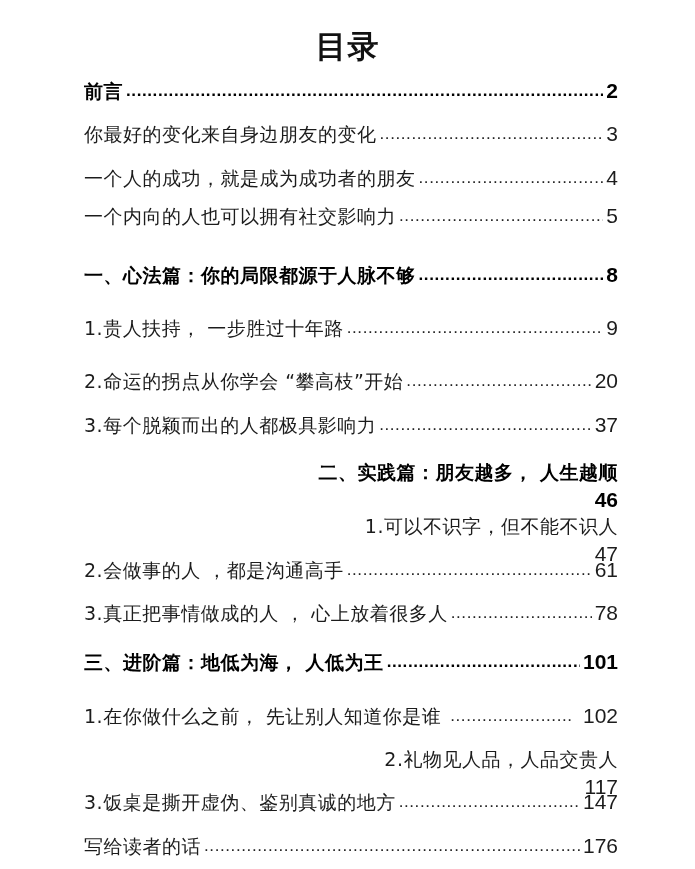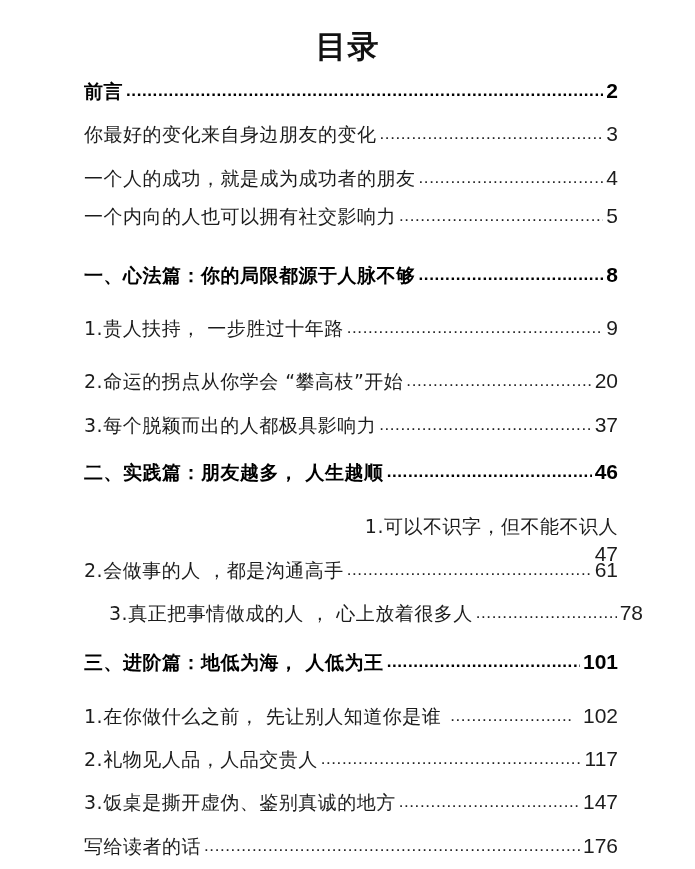--- a/index.html
+++ b/index.html
@@ -121,57 +121,57 @@
   <span class="leader"></span>
   <span class="page">20</span>
 </div>
 
 <div class="toc-row" style="top:411px;">
   <span class="label">3.每个脱颖而出的人都极具影响力</span>
   <span class="leader"></span>
   <span class="page">37</span>
 </div>
 
-<div class="toc-row bold" style="top:458px;">
+<div class="toc-row bold" style="top:458px;flex-direction:column;">
   <span class="label">二、实践篇：朋友越多， 人生越顺</span>
   <span class="leader"></span>
   <span class="page">46</span>
 </div>
 
 <div class="toc-row" style="top:512px;flex-direction:column;">
   <span class="label">1.可以不识字，但不能不识人</span>
   <span class="leader"></span>
   <span class="page">47</span>
 </div>
 
 <div class="toc-row" style="top:556px;">
   <span class="label">2.会做事的人 ，都是沟通高手</span>
   <span class="leader"></span>
   <span class="page">61</span>
 </div>
 
-<div class="toc-row" style="top:599px;margin-left:25px;">
+<div class="toc-row" style="top:599px;">
   <span class="label">3.真正把事情做成的人 ， 心上放着很多人</span>
   <span class="leader"></span>
   <span class="page">78</span>
 </div>
 
 <div class="toc-row bold" style="top:648px;">
   <span class="label">三、进阶篇：地低为海， 人低为王</span>
   <span class="leader"></span>
   <span class="page">101</span>
 </div>
 
 <div class="toc-row" style="top:702px;gap:6px;">
   <span class="label">1.在你做什么之前， 先让别人知道你是谁</span>
   <span class="leader"></span>
   <span class="page">102</span>
 </div>
 
-<div class="toc-row" style="top:745px;">
+<div class="toc-row" style="top:745px;flex-direction:column;">
   <span class="label">2.礼物见人品，人品交贵人</span>
   <span class="leader"></span>
   <span class="page">117</span>
 </div>
 
 <div class="toc-row" style="top:788px;">
   <span class="label">3.饭桌是撕开虚伪、鉴别真诚的地方</span>
   <span class="leader"></span>
   <span class="page">147</span>
 </div>

